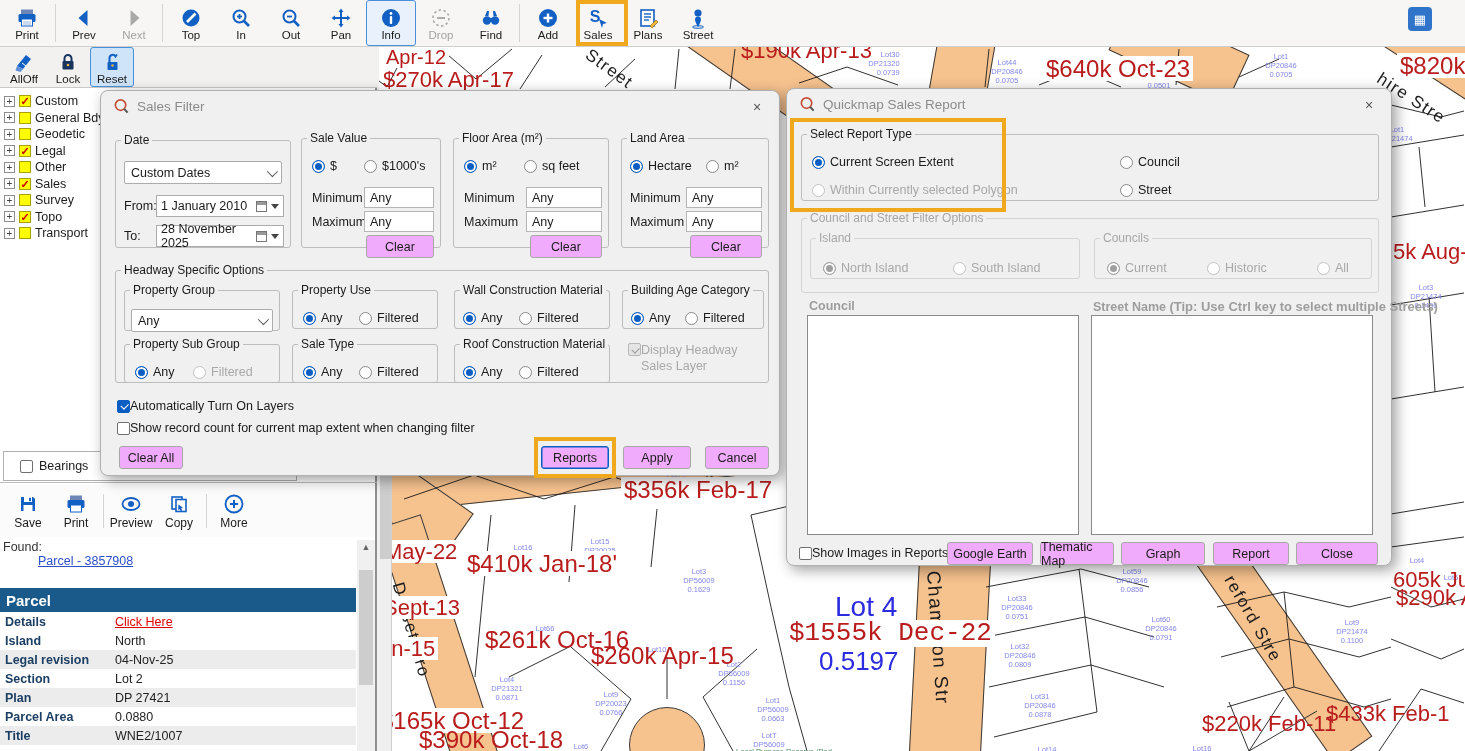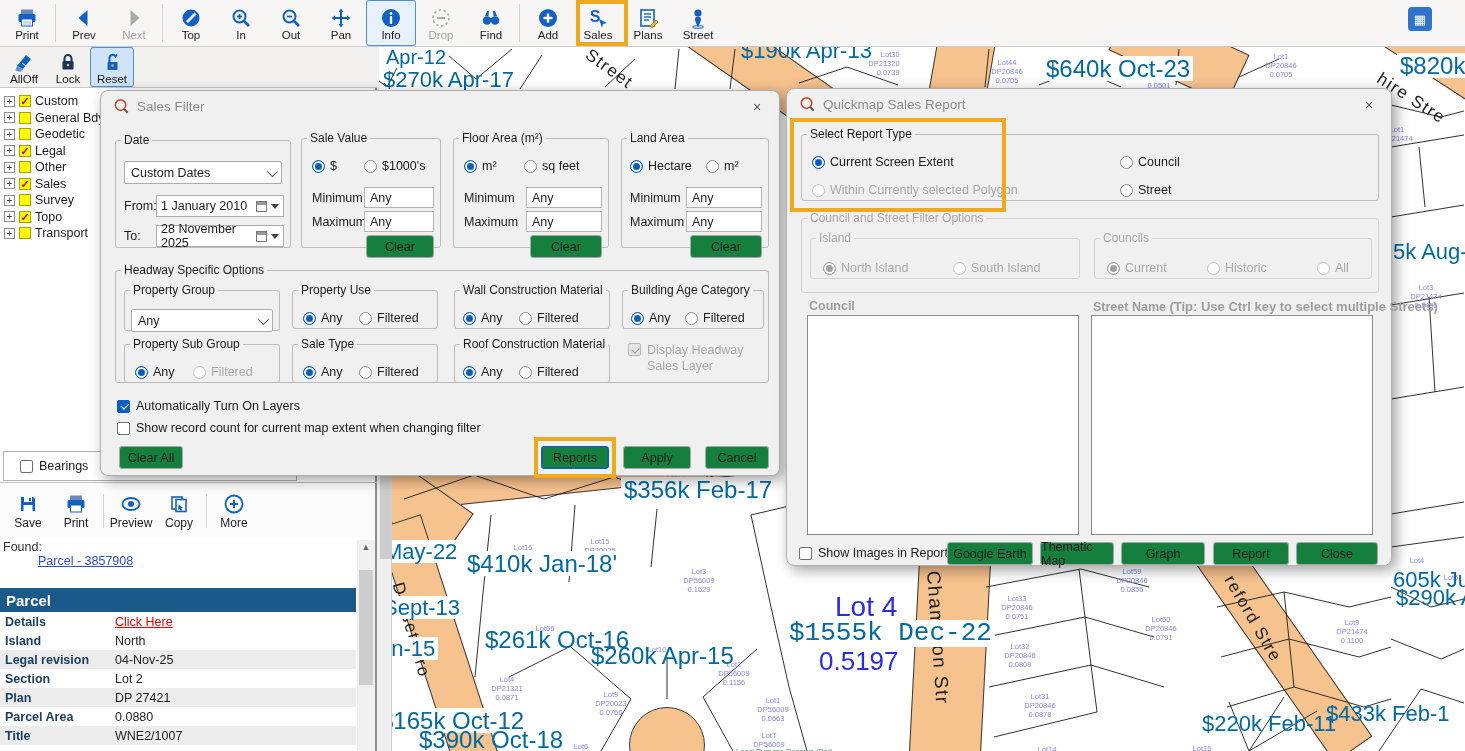--- a/index.html
+++ b/index.html
@@ -63,21 +63,21 @@
   #panel-scrollbar .thumb{position:absolute;left:2px;top:30px;width:14px;height:115px;background:#cdcdcd}
 
   
   #map{position:absolute;left:379px;top:47px;width:1086px;height:704px;background:#fff;
     overflow:hidden;z-index:1}
   #parcel-svg{position:absolute;left:0;top:0;z-index:3}
   .road{position:absolute;background:#f6c28e;border:1px solid #3a3a3a;z-index:2}
   .culdesac{position:absolute;background:#f6c28e;border:1px solid #3a3a3a;border-radius:50%;z-index:2}
   .roadlabel{position:absolute;color:#1c1c1c;z-index:4;transform-origin:0 0;white-space:nowrap;
     letter-spacing:1.5px;font-size:17px}
-  .price{position:absolute;color:#0369a1;white-space:nowrap;z-index:6;line-height:1.05}
+  .price{position:absolute;color:#b91c1c;white-space:nowrap;z-index:6;line-height:1.05}
   .price.wbg{background:#fff;padding:0 3px}
   .lotlab{position:absolute;color:#8486ea;font-size:7.5px;line-height:1.2;text-align:center;
     transform:translateX(-50%);white-space:pre-line;z-index:5}
   #map-scrollbar{position:absolute;left:0;top:408px;width:13px;height:296px;background:#efefef;
     border-right:1px solid #cfcfcf;z-index:6}
   #map-scrollbar .thumb{position:absolute;left:1px;top:12px;width:11px;height:92px;background:#cdcdcd}
 
   
   .dlg{position:absolute;background:#f0f0f0;border:1px solid #b0b0b0;border-radius:8px;
     box-shadow:4px 4px 14px rgba(0,0,0,.38)}
@@ -98,38 +98,38 @@
   .rlbl.dis{color:#a8a8a8}
   .cb{width:13px;height:13px;border:1px solid #707070;background:#fff;border-radius:2px;
     flex:none;position:relative}
   .cb.on{background:#0a5dc2;border-color:#0a5dc2}
   .cb.on::after{content:"";position:absolute;left:2.5px;top:2.5px;width:6px;height:3.5px;
     border-left:1.8px solid #fff;border-bottom:1.8px solid #fff;transform:rotate(-45deg)}
   .cb.on.dis{background:#e4e4e4;border-color:#b8b8b8}
   .cb.on.dis::after{border-color:#9a9a9a}
   .tin{position:absolute;background:#fff;border:1px solid #b5b5b5;font-size:12.5px;
     padding:2px 5px;height:21px;line-height:16px}
-  .btn{position:absolute;background:#15803d;border:1px solid #a8a8a8;border-radius:3px;
+  .btn{position:absolute;background:#f0abfc;border:1px solid #a8a8a8;border-radius:3px;
     font-size:12.5px;display:flex;align-items:center;justify-content:center;height:23px}
   .btn.focus{border:1px solid #0a5dc2;box-shadow:inset 0 0 0 .5px #0a5dc2}
   .combo{position:absolute;background:#fff;border:1px solid #acacac;border-radius:2px;
     display:flex;align-items:center;padding:0 6px;height:23px;justify-content:space-between}
   .chev{width:8px;height:8px;border-right:1.6px solid #555;border-bottom:1.6px solid #555;
     transform:rotate(45deg) translateY(-2px);flex:none}
   .datebox{position:absolute;background:#fff;border:1px solid #acacac;height:22px;display:flex;
     align-items:center;padding:0 4px;gap:4px}
   .datebox .dtxt{flex:1}
   .cal{width:11px;height:11px;border:1px solid #777;background:
     linear-gradient(#999 0 3px,#fff 3px);flex:none}
   .darr{width:0;height:0;border-left:4px solid transparent;border-right:4px solid transparent;
     border-top:5px solid #444;flex:none}
   .listbox{position:absolute;background:#fff;border:1px solid #8a8a8a}
   .grylbl{position:absolute;color:#9d9d9d;font-weight:bold;white-space:nowrap}
   .grylbl .tip{font-weight:bold;font-size:13px}
-  .cbrow{position:absolute;display:flex;align-items:center;gap:6px;white-space:nowrap}
+  .cbrow{position:absolute;display:flex;align-items:center;white-space:nowrap}
 
   
   .hl{position:absolute;border:4px solid #f0a81c;z-index:30;pointer-events:none}
 </style>
 </head>
 <body>
 
 <div id="toolbar">
   <div class="tbtn">
     <svg viewBox="0 0 22 22">

